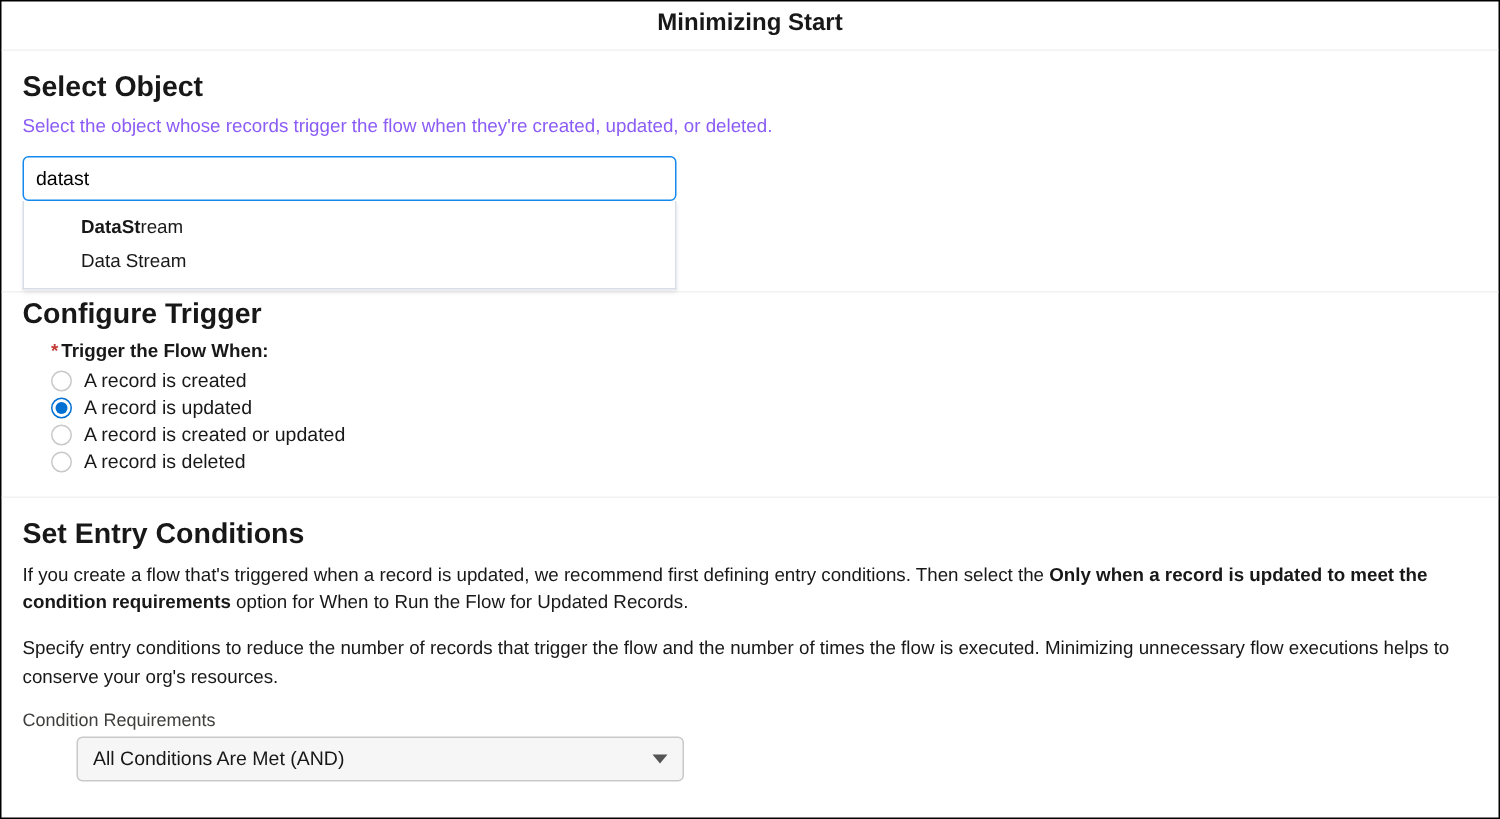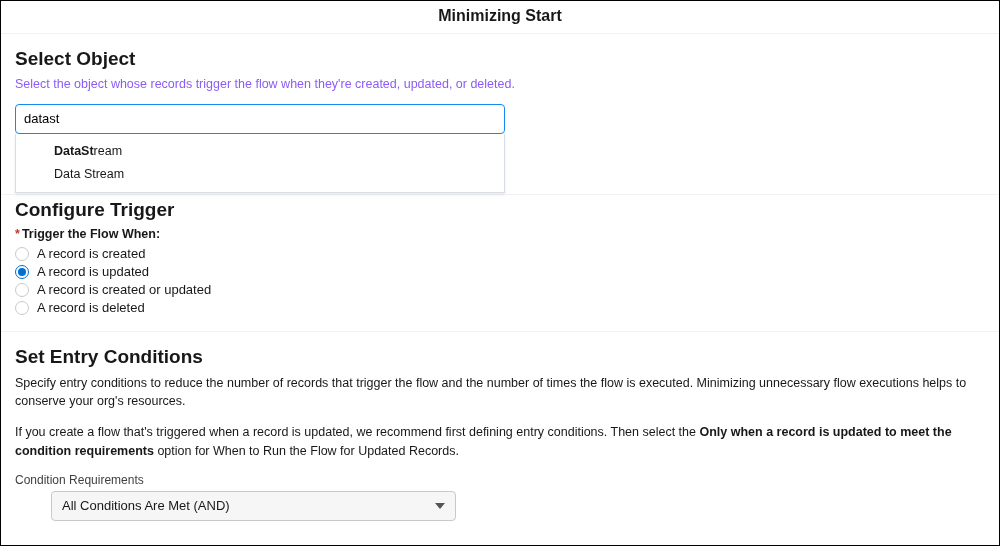--- a/index.html
+++ b/index.html
@@ -43,21 +43,21 @@
     font-size: 12.5px;
     line-height: 1.4;
   }
   .field-label {
     font-size: 12px;
     color: #3e3e3c;
     margin-bottom: 2px;
     display: block;
   }
   .required-star { color: #c23934; margin-right: 2px; }
-  .combo-wrap { position: relative; width: 490px; }
+  .combo-wrap { position: relative; width: 436px; }
   .combo-input {
     width: 100%;
     height: 30px;
     border: 1px solid #1589ee;
     border-radius: 4px;
     padding: 4px 8px;
     font-size: 13px;
     outline: none;
     background: #fff;
   }
@@ -73,21 +73,21 @@
     box-shadow: 0 2px 3px rgba(0,0,0,0.08);
   }
   .dropdown .opt {
     padding: 2px 8px 2px 38px;
     font-size: 12.5px;
     line-height: 1.55;
     cursor: pointer;
   }
   .opt b { font-weight: 700; }
 
-  .radio-group { margin-top: 2px; }
+  .radio-group { margin-top: 2px; margin-left: 19px; }
   .radio-group-label {
     font-weight: 700;
     font-size: 12.5px;
     margin-bottom: 4px;
     display: block;
   }
   .radio-row {
     display: flex;
     align-items: center;
     padding: 1.5px 0;
@@ -180,24 +180,24 @@
       </div>
       <div class="radio-row">
         <span class="radio"></span>
         <span>A record is deleted</span>
       </div>
     </div>
   </div>
 
   <div class="section" style="border-bottom:none;">
     <h2>Set Entry Conditions</h2>
-    <p class="para">Specify entry conditions to reduce the number of records that trigger the flow and the number of times the flow is executed. Minimizing unnecessary flow executions helps to conserve your org's resources.</p>
     <p class="para">
       <span>If you create a flow that's triggered when a record is updated, we recommend first defining entry conditions. Then select the </span><b>Only when a record is updated to meet the condition requirements</b><span> option for When to Run the Flow for Updated Records.</span>
     </p>
+    <p class="para">Specify entry conditions to reduce the number of records that trigger the flow and the number of times the flow is executed. Minimizing unnecessary flow executions helps to conserve your org's resources.</p>
 
     <label class="field-label" style="margin-bottom:4px;">Condition Requirements</label>
     <div class="select-wrap">
       <div class="faux-select">
         <span>All Conditions Are Met (AND)</span>
         <span class="chevron"></span>
       </div>
     </div>
   </div>
 

